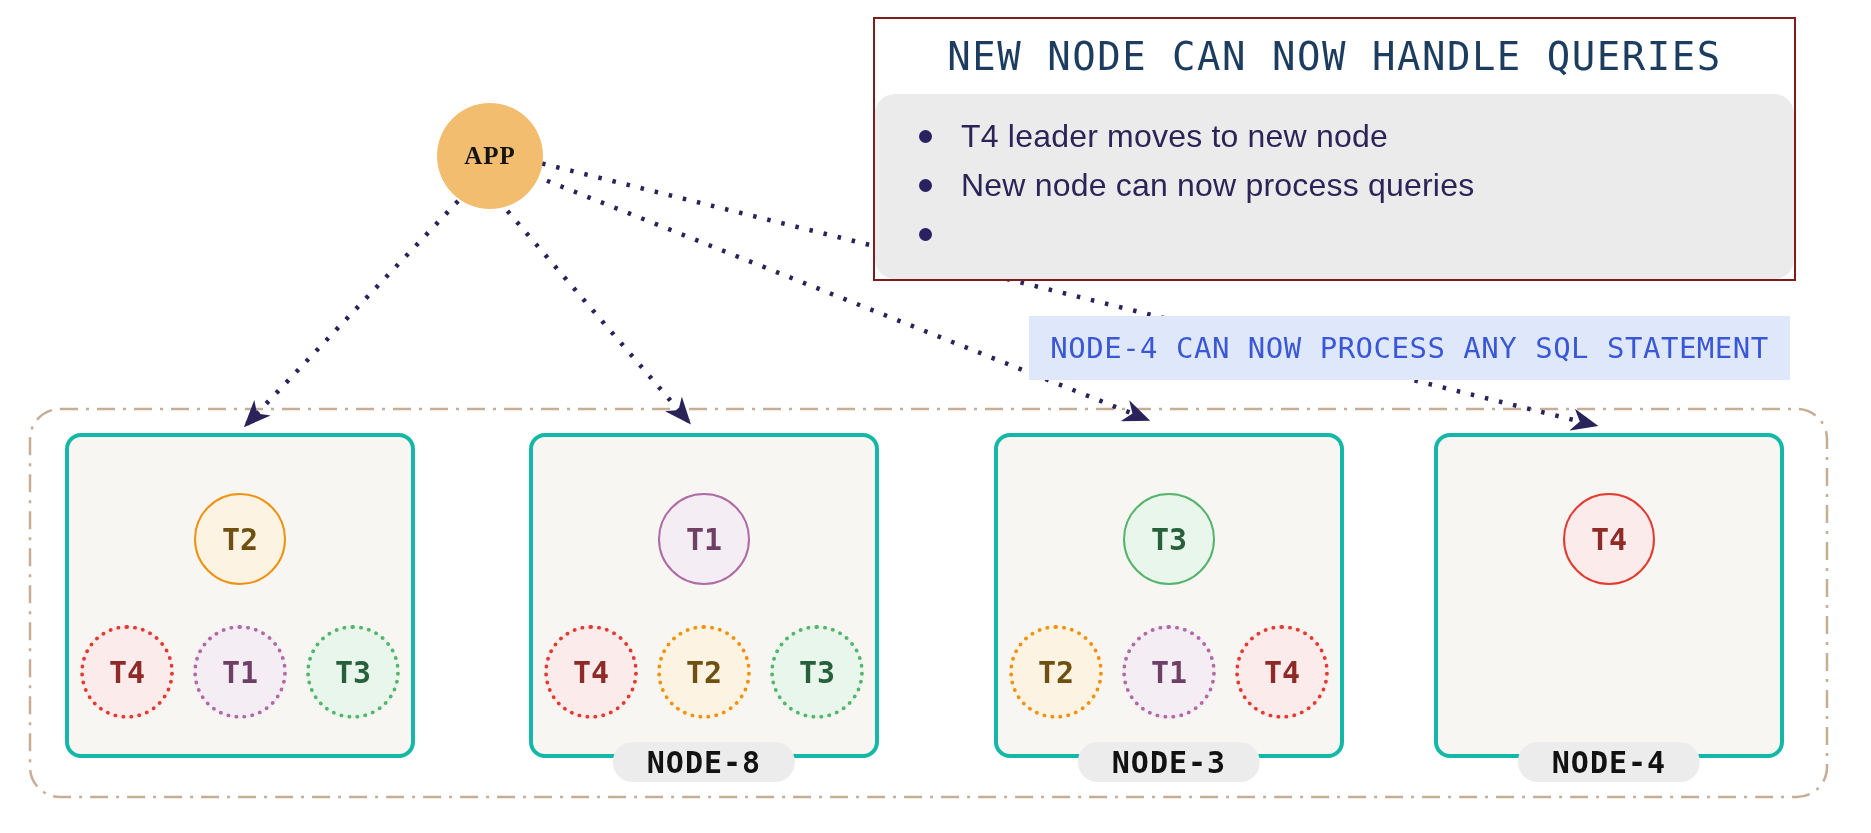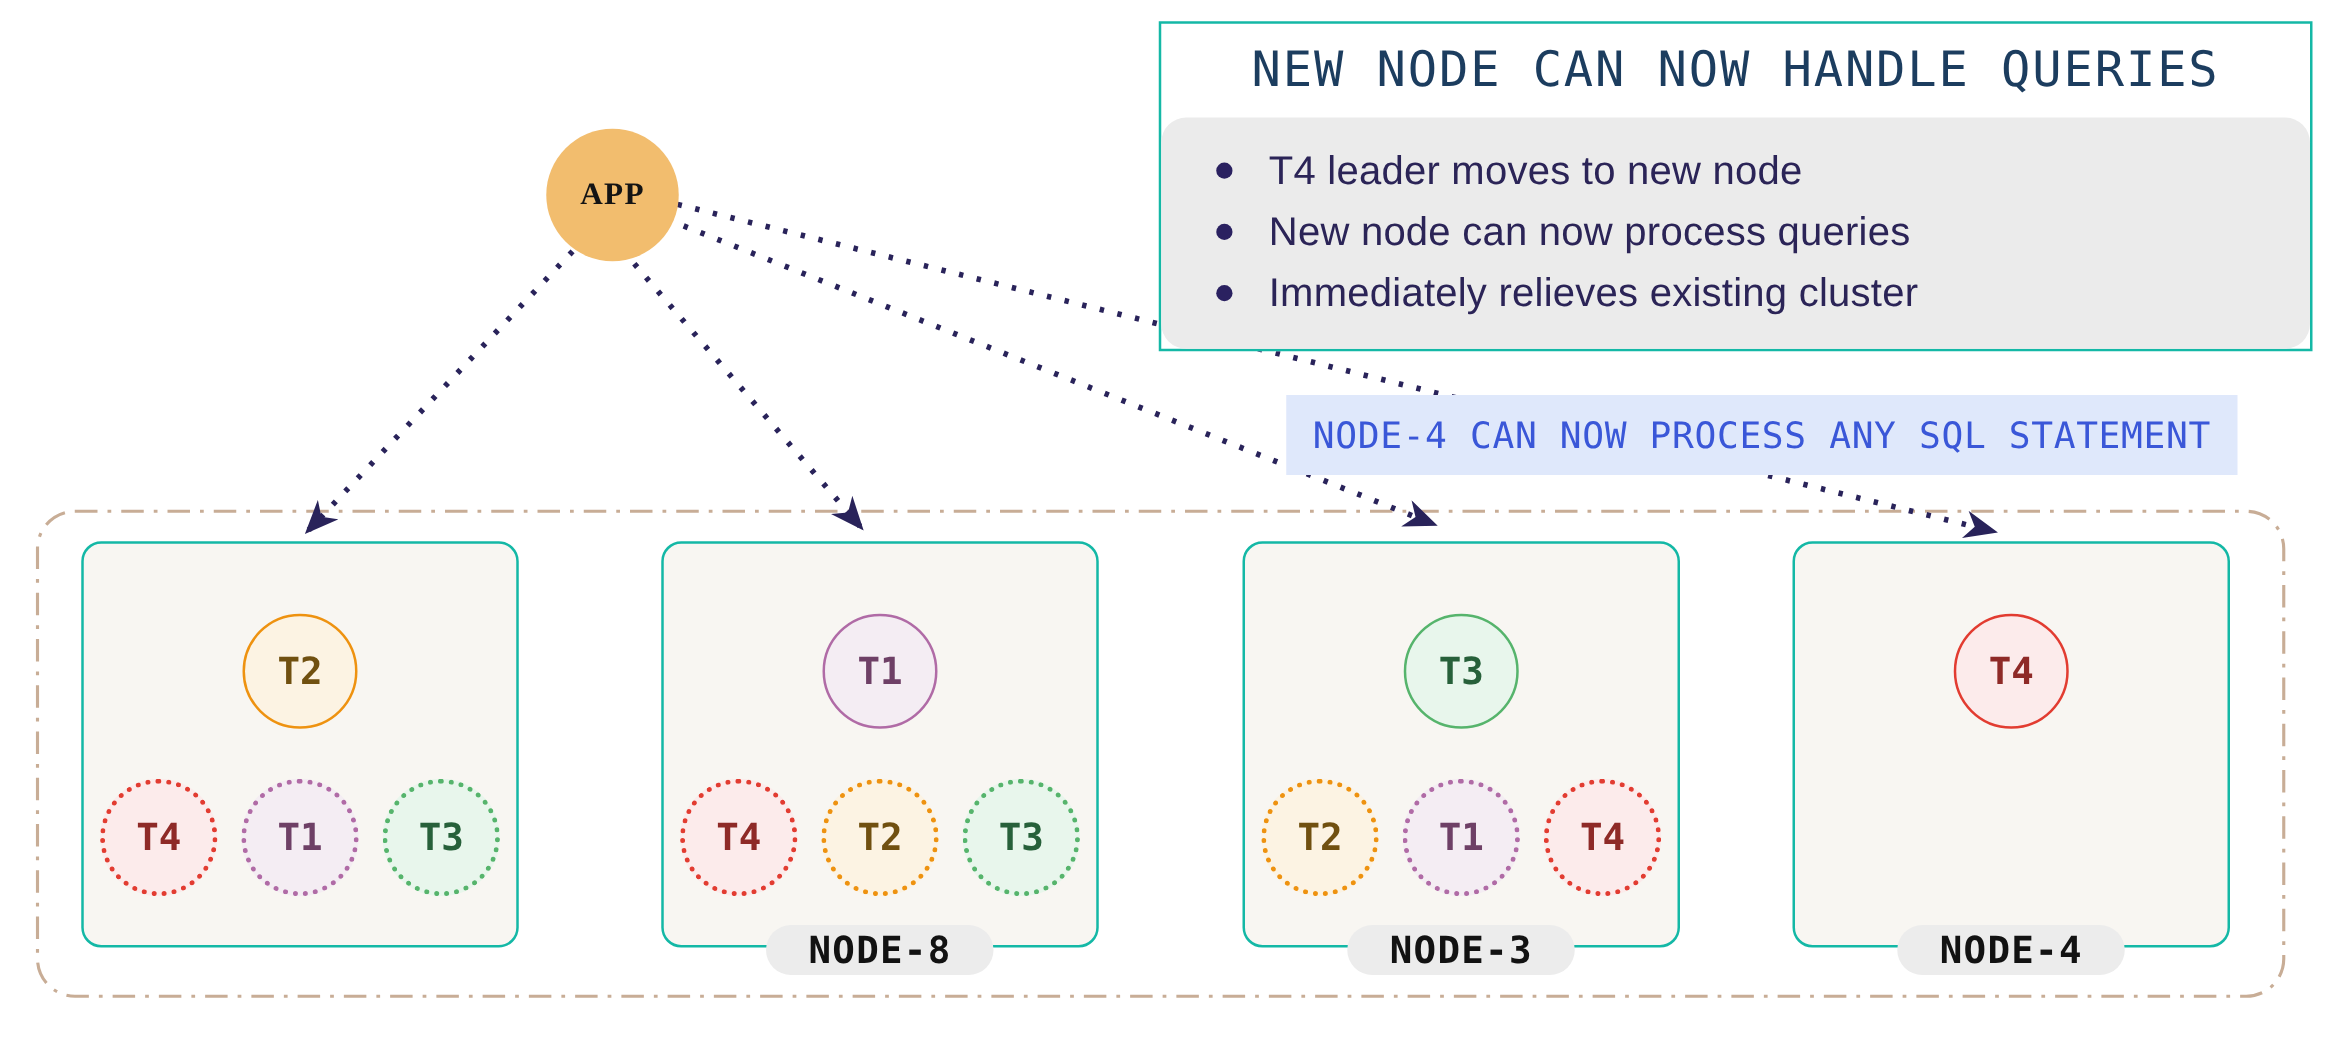--- a/index.html
+++ b/index.html
@@ -17,22 +17,22 @@
     position:absolute;left:437px;top:103px;width:106px;height:106px;border-radius:50%;
     background:#f2bd6e;display:flex;align-items:center;justify-content:center;z-index:8;
   }
   .app-circle span{
     font-family:Liberation Serif, serif;
     font-size:25px;font-weight:700;color:#141414;letter-spacing:1px;
   }
 
   
   .info-box{
-    position:absolute;left:927px;top:17px;width:923px;z-index:10;
-    border:2px solid #14b8a6;background:#ffffff;box-sizing:border-box;
+    position:absolute;left:873px;top:17px;width:923px;z-index:10;
+    border:2px solid #7f1d1d;background:#ffffff;box-sizing:border-box;
   }
   .info-title{
     height:75px;display:flex;align-items:center;justify-content:center;
     font-family:"DejaVu Sans Mono","Liberation Mono",monospace;
     font-size:39px;font-weight:500;color:#1c3d5f;letter-spacing:1.5px;white-space:nowrap;
   }
   .info-body{background:#ebebeb;padding:18px 0 20px 44px;border-radius:20px;}
   .bullet-item{display:flex;align-items:center;height:49px;}
   .bullet-dot{
     width:13px;height:13px;border-radius:50%;background:#2a2160;flex:0 0 13px;margin-right:29px;
@@ -43,21 +43,21 @@
   .callout{
     position:absolute;left:1029px;top:316px;width:761px;height:64px;z-index:10;
     background:#dfe8fb;border-radius:0;display:flex;align-items:center;justify-content:center;
     font-family:"DejaVu Sans Mono","Liberation Mono",monospace;
     font-size:29px;font-weight:500;color:#3a57d8;letter-spacing:.5px;white-space:nowrap;
   }
 
   
   .node-box{
     position:absolute;top:433px;width:350px;height:325px;z-index:2;box-sizing:border-box;
-    background:#f8f6f2;border:2px solid #14b8a6;border-radius:16px;
+    background:#f8f6f2;border:4px solid #14b8a6;border-radius:16px;
   }
   .node-box.n1{left:65px;}
   .node-box.n2{left:529px;}
   .node-box.n3{left:994px;}
   .node-box.n4{left:1434px;}
 
   .tablet{
     display:flex;align-items:center;justify-content:center;border-radius:50%;
     font-family:"DejaVu Sans Mono","Liberation Mono",monospace;
     font-size:30px;font-weight:700;box-sizing:border-box;
@@ -108,21 +108,20 @@
       <div class="bullet-item">
         <span class="bullet-dot"></span>
         <span class="bullet-text">T4 leader moves to new node</span>
       </div>
       <div class="bullet-item">
         <span class="bullet-dot"></span>
         <span class="bullet-text">New node can now process queries</span>
       </div>
       <div class="bullet-item">
         <span class="bullet-dot"></span>
-        <span class="bullet-text">Immediately relieves existing cluster</span>
       </div>
     </div>
   </div>
 
   <div class="callout">NODE-4 CAN NOW PROCESS ANY SQL STATEMENT</div>
 
   <div class="node-box n1">
     <div class="tablet leader" style="border-color: rgb(238, 146, 16); background-color: rgb(252, 243, 227); color: rgb(112, 80, 16);">T2</div>
     <div class="followers">
       <div class="tablet follower" style="border-color: rgb(226, 60, 49); background-color: rgb(252, 235, 235); color: rgb(142, 42, 39);">T4</div>

